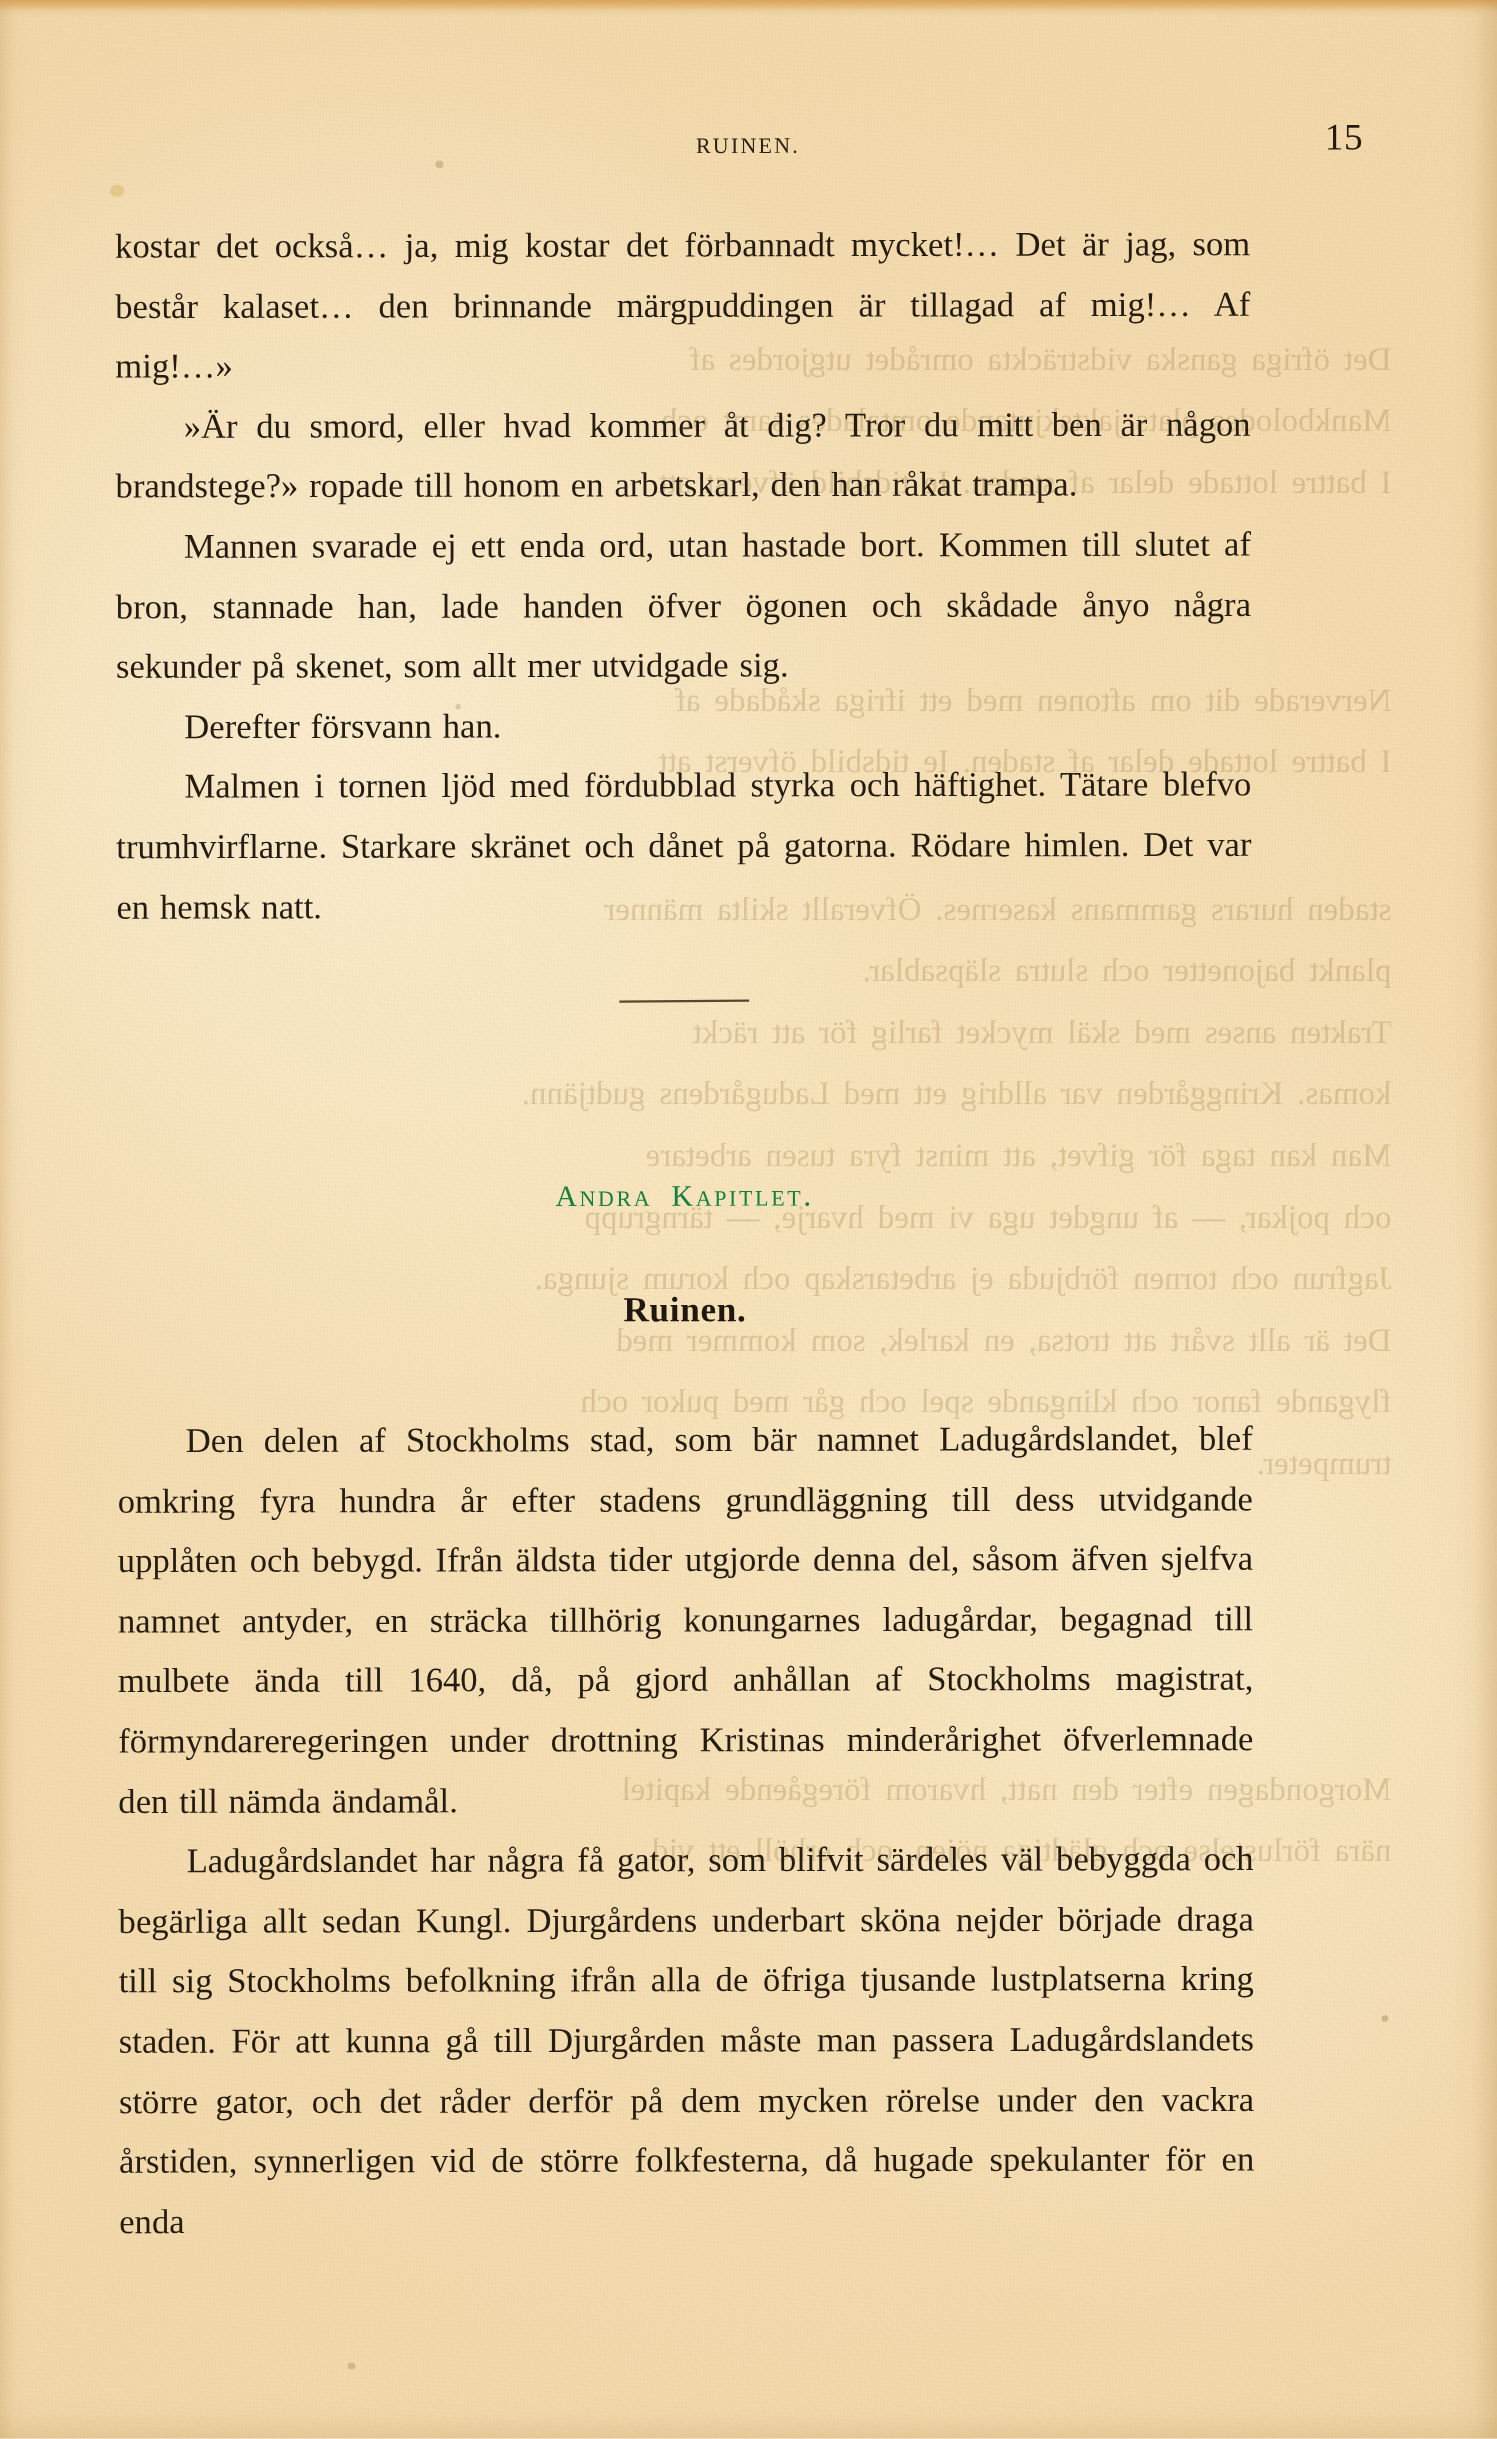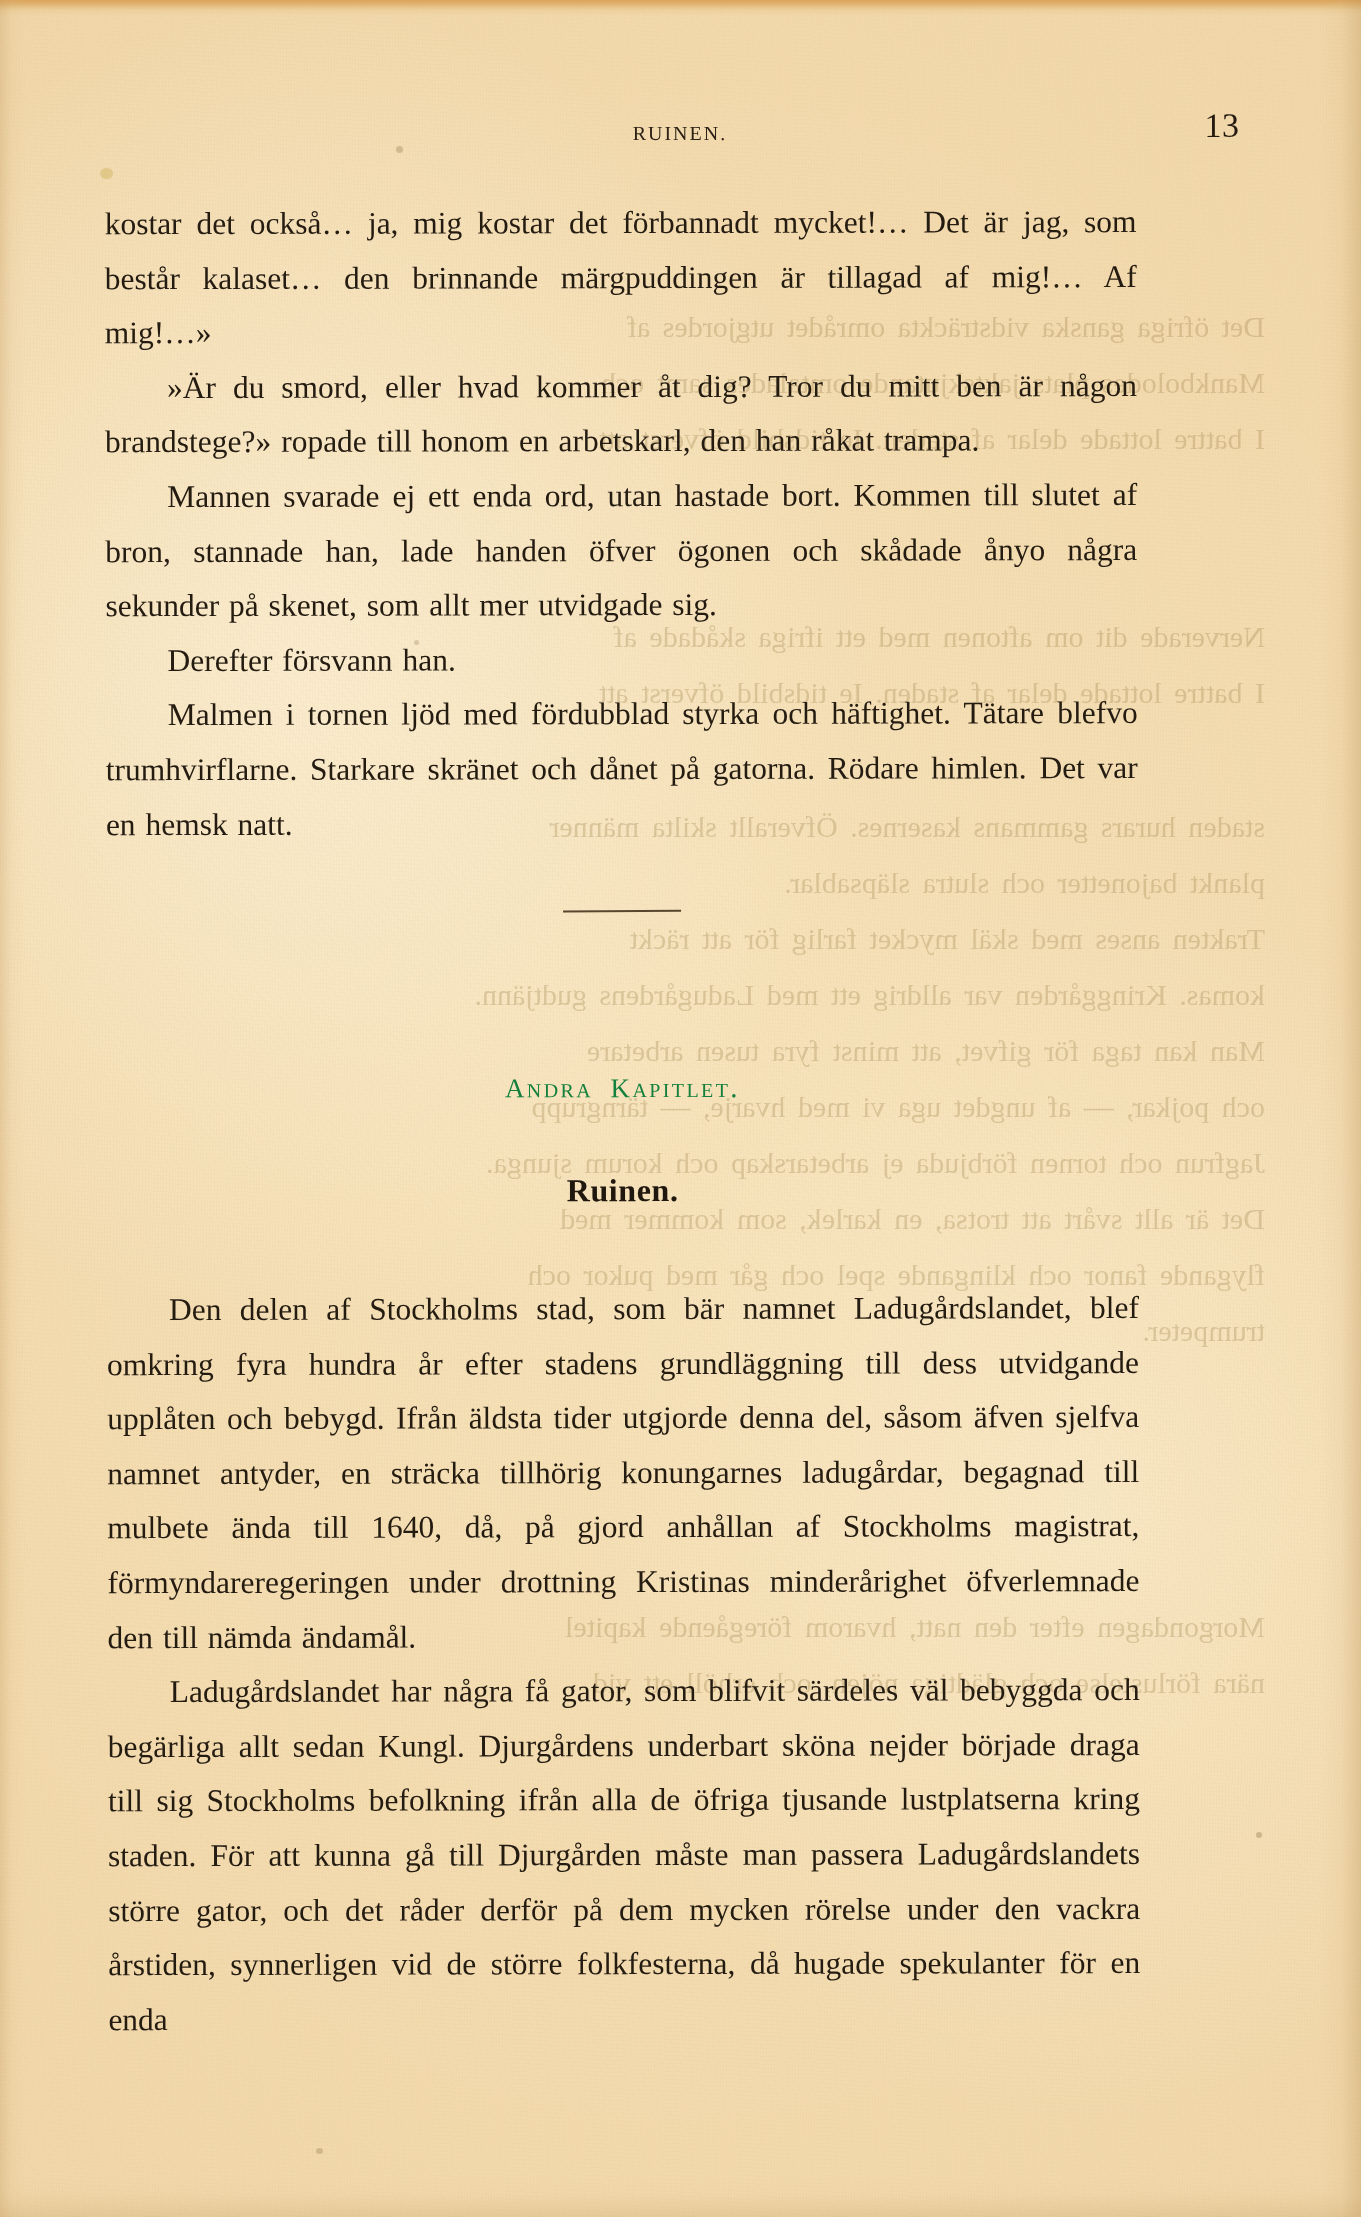--- a/index.html
+++ b/index.html
@@ -223,21 +223,21 @@
   <div class="foxing" style="left:100px; top:168px; width:13px; height:11px; background:rgba(222,196,130,0.85);"></div>
   <div class="foxing" style="left:396px; top:146px; width:7px; height:7px; background:rgba(150,122,78,0.35);"></div>
   <div class="foxing" style="left:1256px; top:1832px; width:6px; height:6px; background:rgba(150,122,78,0.40);"></div>
   <div class="foxing" style="left:316px; top:2148px; width:7px; height:6px; background:rgba(150,122,78,0.35);"></div>
   <div class="foxing" style="left:414px; top:640px; width:5px; height:5px; background:rgba(150,122,78,0.30);"></div>
 
   <div class="content skew">
 
     <div class="runhead">
       <div class="runhead-title">RUINEN.</div>
-      <div class="runhead-page">13</div>
+      <div class="runhead-page">15</div>
     </div>
 
     <div class="textblock">
       <p class="para tight">kostar det också… ja, mig kostar det förbannadt mycket!… Det är jag, som består kalaset… den brinnande märgpuddingen är tillagad af mig!… Af mig!…»</p>
       <p class="para indent">»Är du smord, eller hvad kommer åt dig? Tror du mitt ben är någon brandstege?» ropade till honom en arbetskarl, den han råkat trampa.</p>
       <p class="para indent">Mannen svarade ej ett enda ord, utan hastade bort. Kommen till slutet af bron, stannade han, lade handen öfver ögonen och skådade ånyo några sekunder på skenet, som allt mer utvidgade sig.</p>
       <p class="para indent">Derefter försvann han.</p>
       <p class="para indent">Malmen i tornen ljöd med fördubblad styrka och häftighet. Tätare blefvo trumhvirflarne. Starkare skränet och dånet på gatorna. Rödare himlen. Det var en hemsk natt.</p>
     </div>
 

